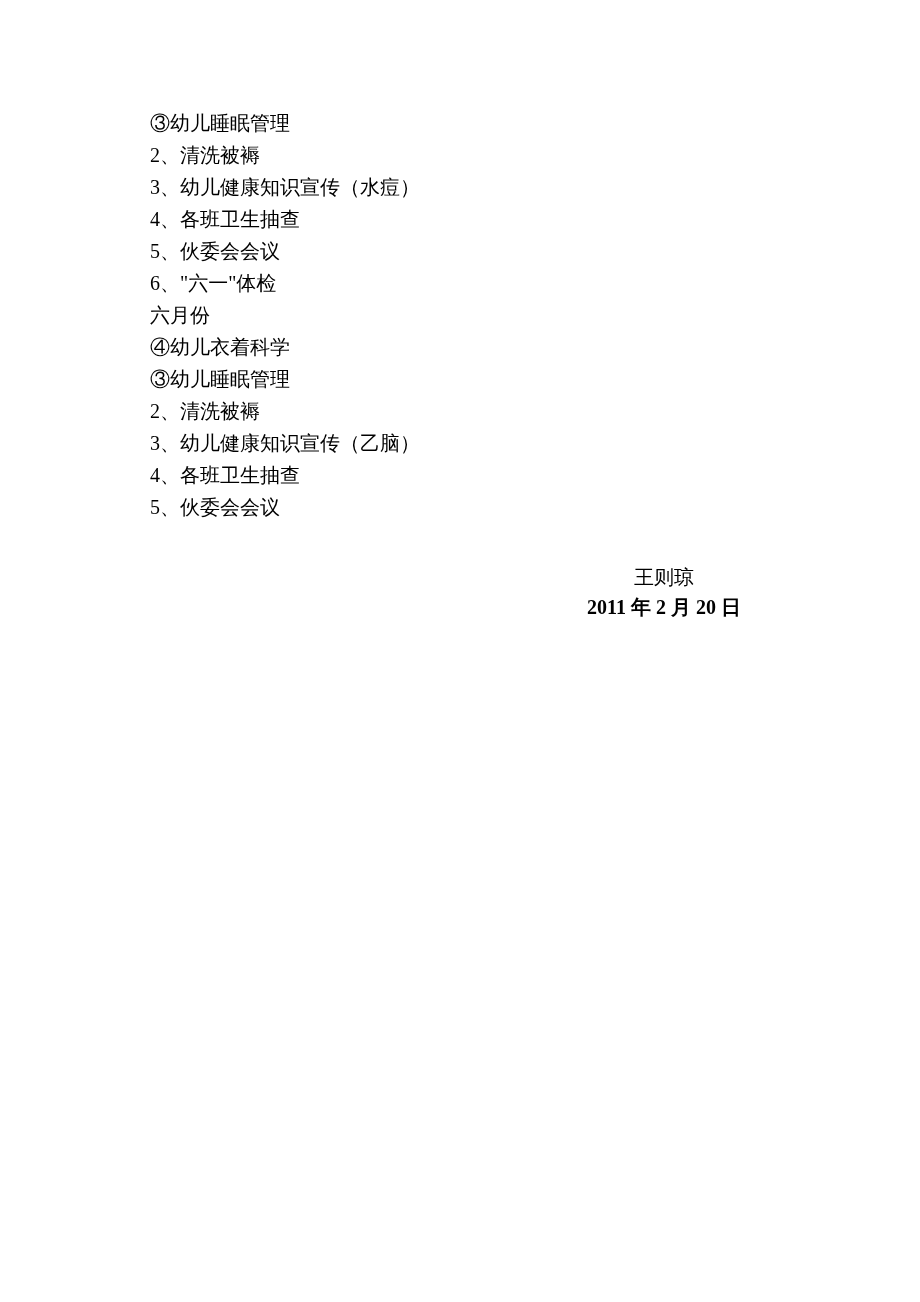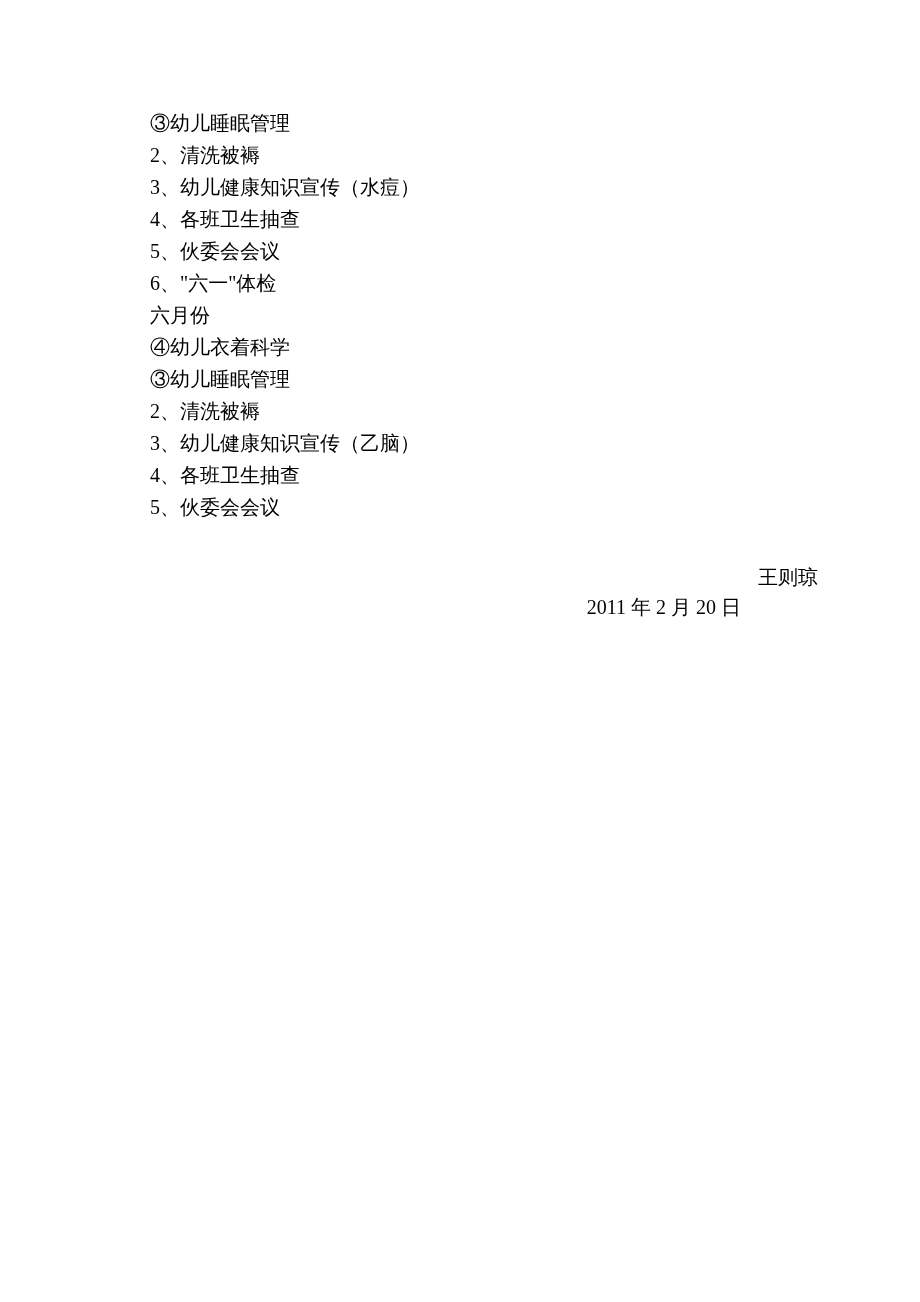--- a/index.html
+++ b/index.html
@@ -23,24 +23,24 @@
       display: block;
       margin-bottom: 2px;
     }
     .signature-block {
       margin-top: 40px;
       text-align: center;
       padding-left: 360px;
     }
     .signature-name {
       display: block;
-      text-align: right;
     }
     .signature-date {
       display: block;
+      font-weight: bold;
     }
   </style>
 </head>
 <body>
 
 <div class="page">
   <div class="content">
     <span class="line">③幼儿睡眠管理</span>
     <span class="line">2、清洗被褥</span>
     <span class="line">3、幼儿健康知识宣传（水痘）</span>

